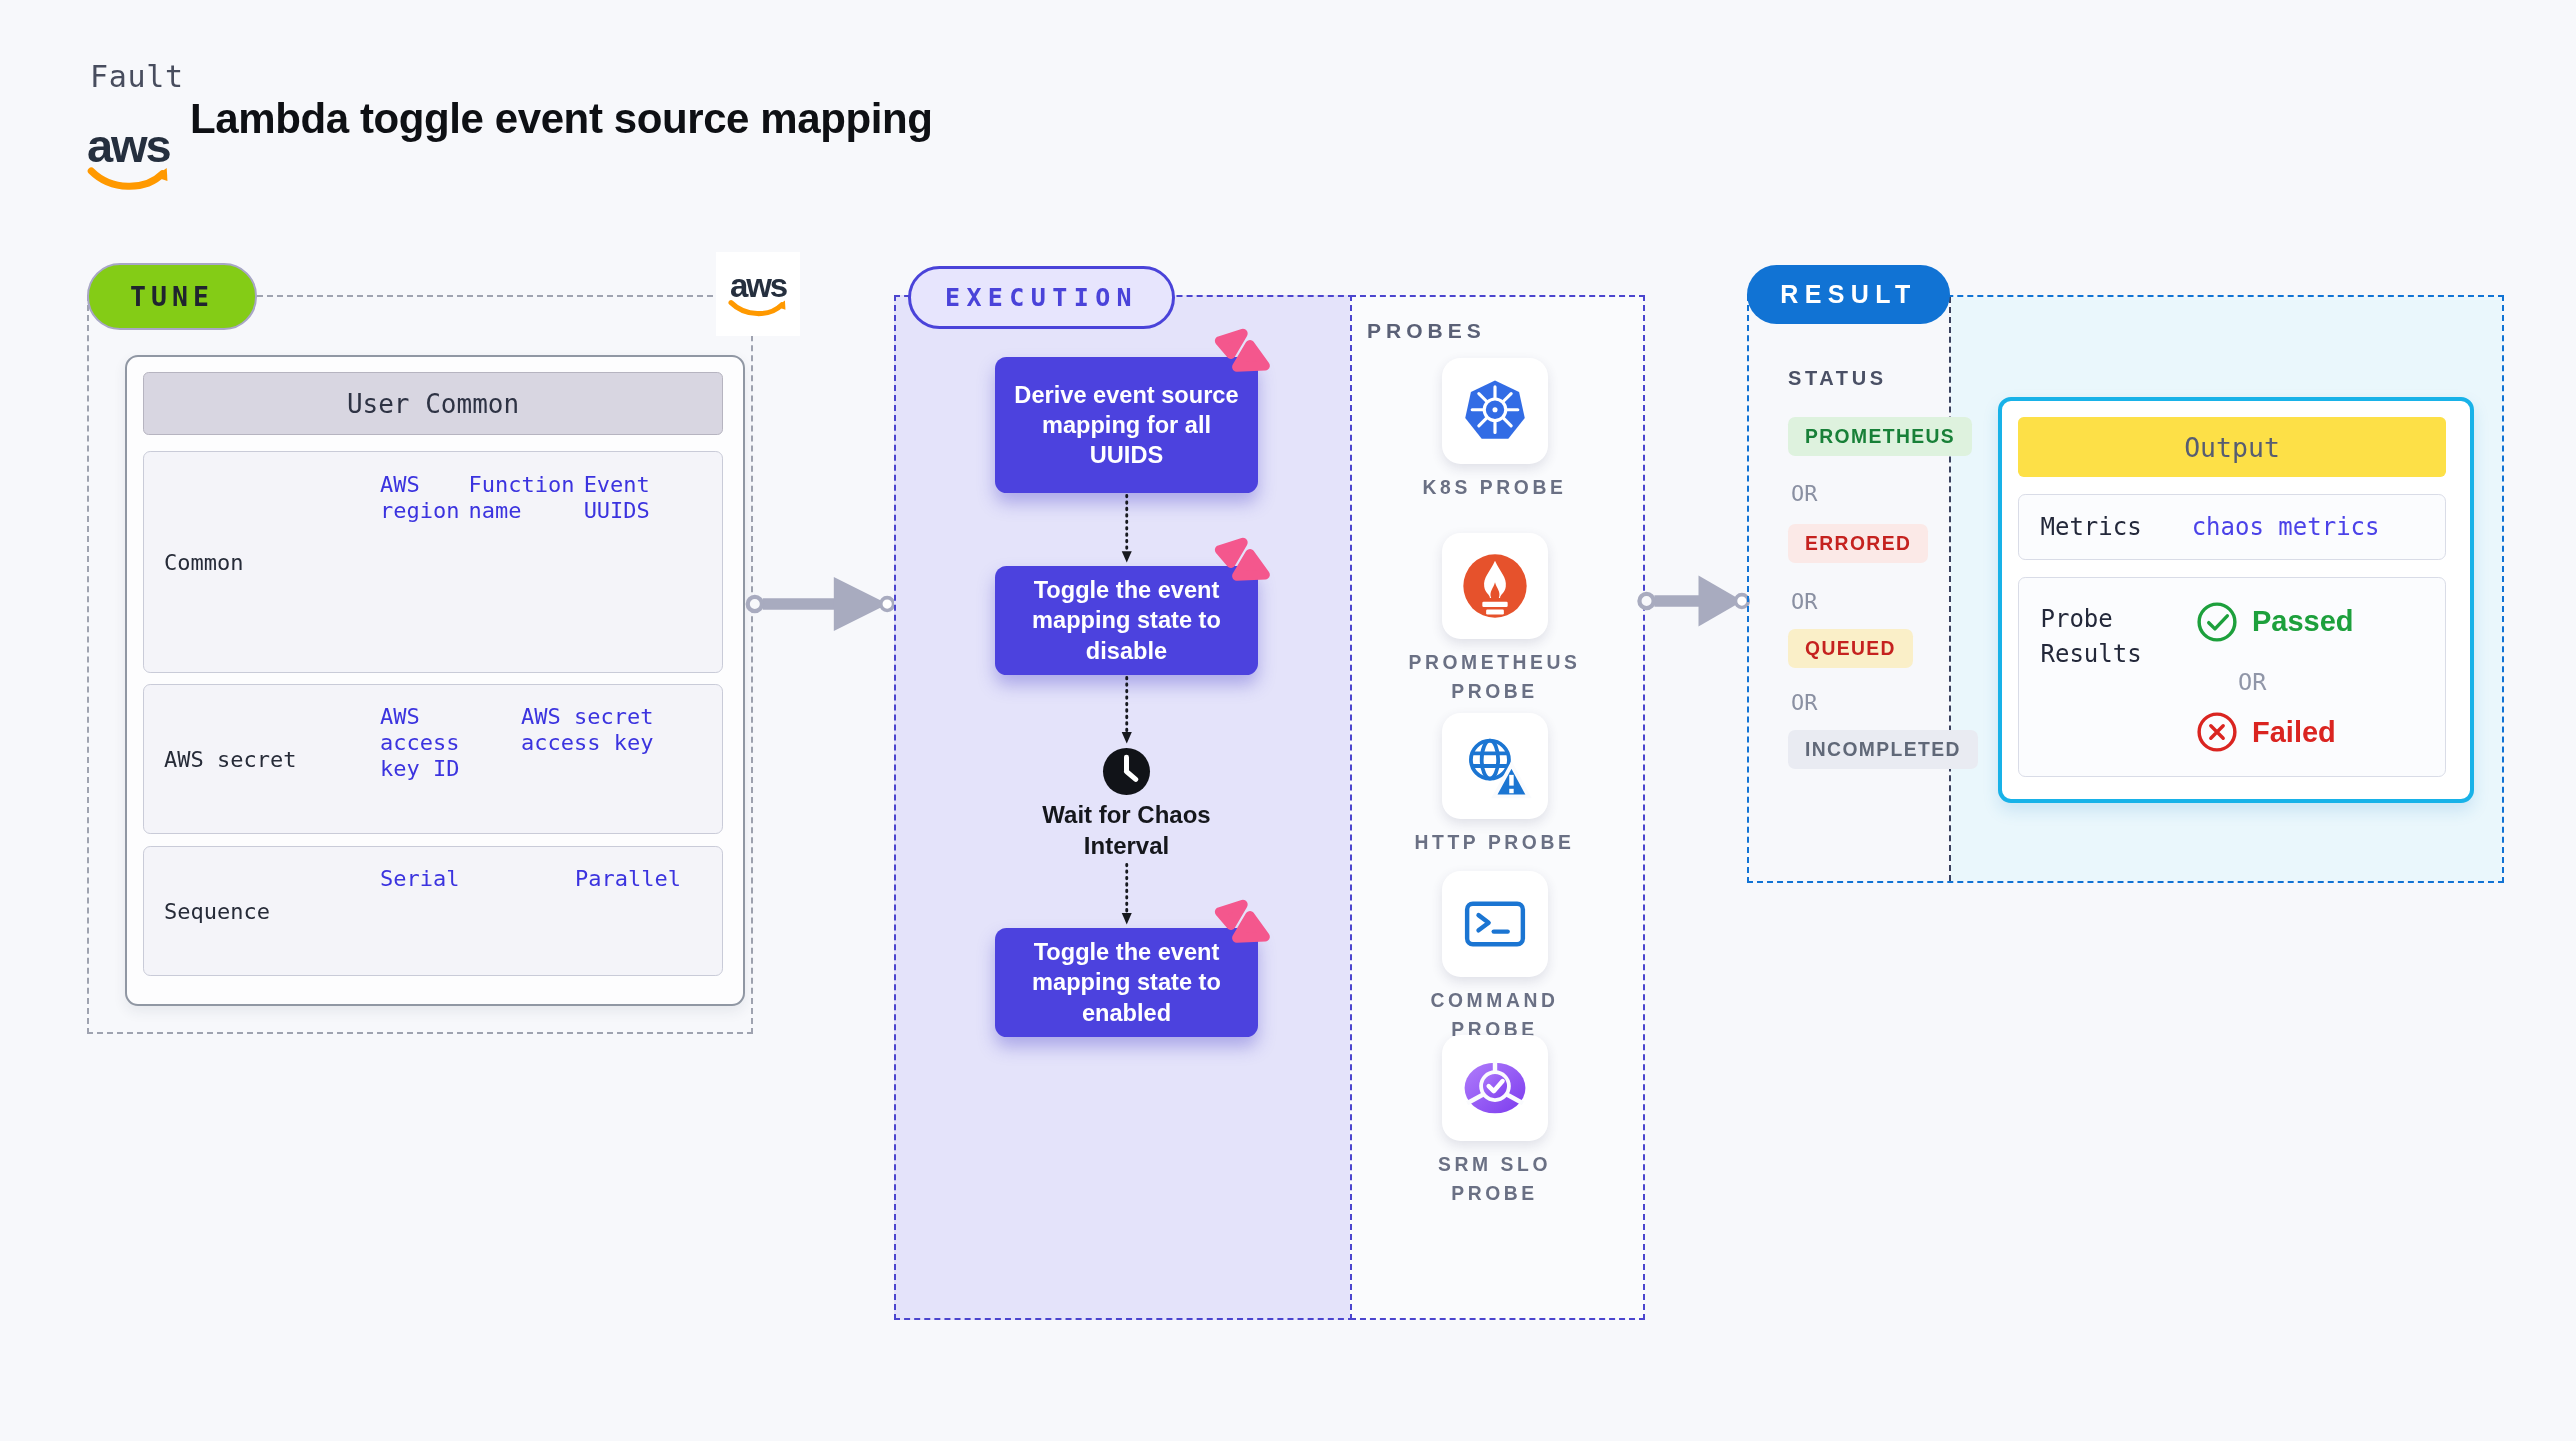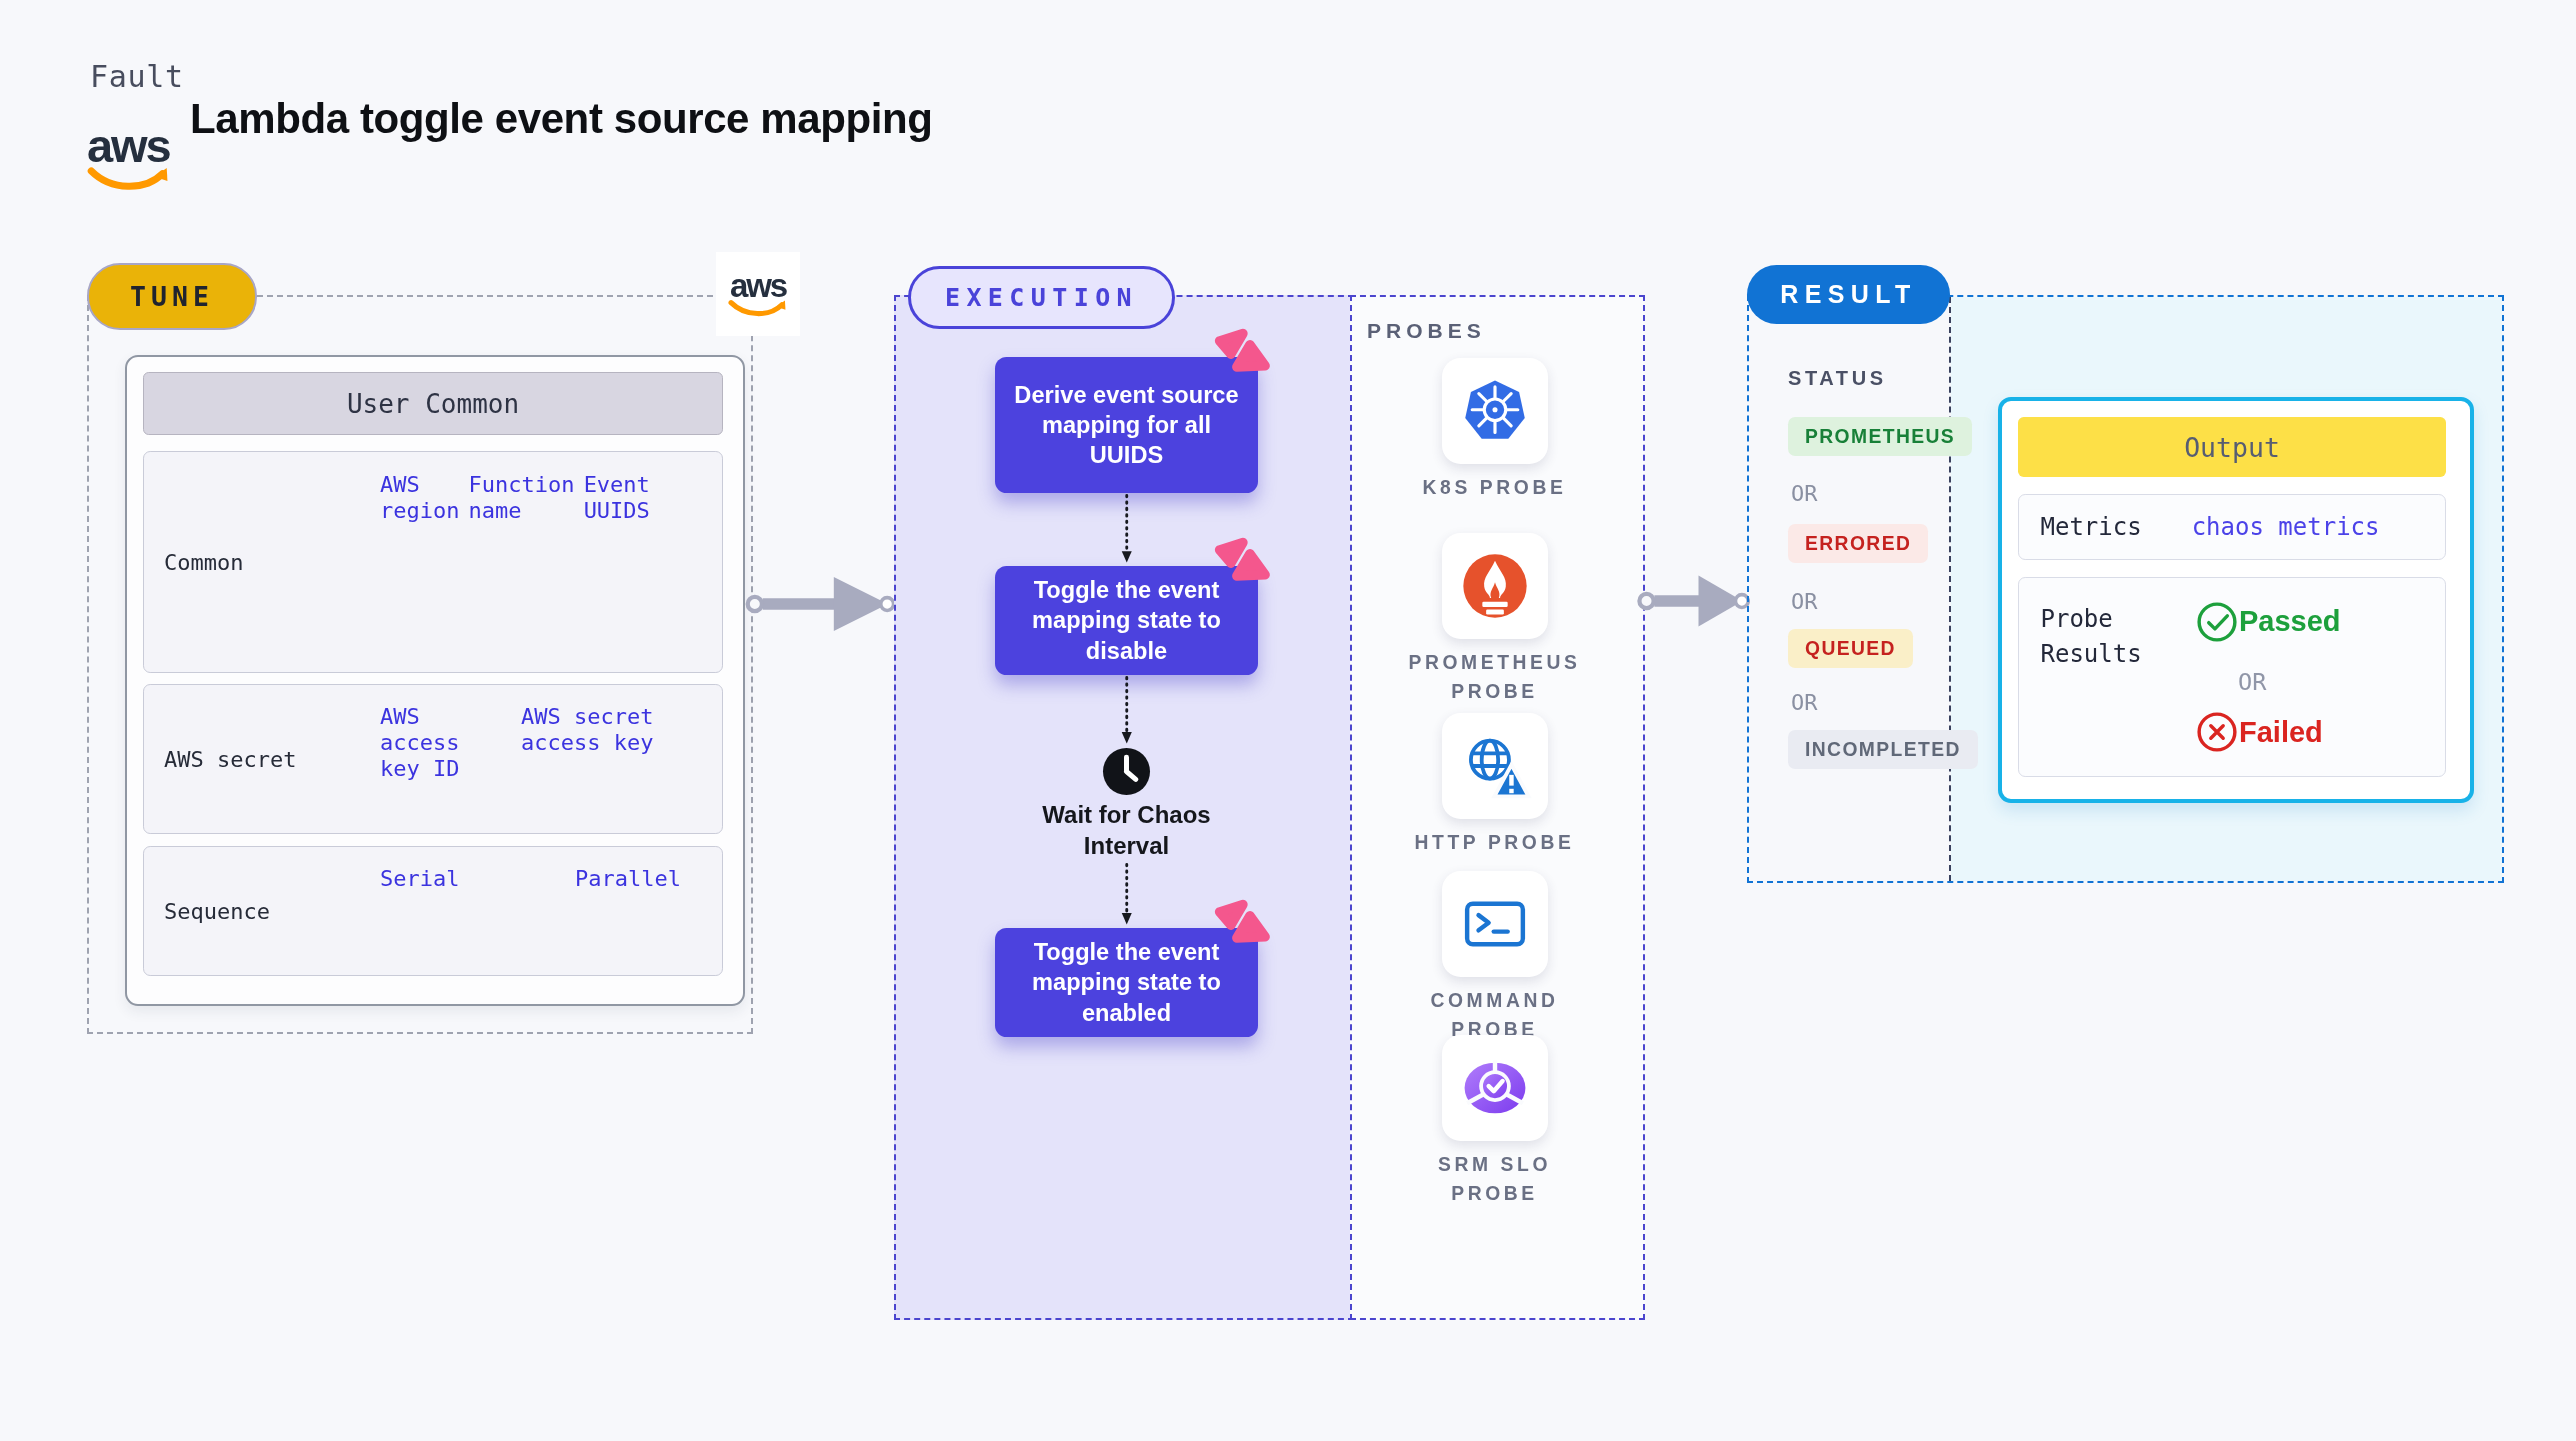--- a/index.html
+++ b/index.html
@@ -19,21 +19,21 @@
   
   .tune-box{left:87px;top:295px;width:662px;height:735px;border:2.1px dashed #9FA3B0;}
   .exec-box{left:894px;top:295px;width:456px;height:1021px;background:#E4E3FA;border:2.1px dashed #4B45CE;}
   .probes-box{left:1350px;top:295px;width:291px;height:1021px;background:#FAFBFD;border:2.1px dashed #4B45CE;}
   .result-box{left:1747px;top:295px;width:753px;height:584px;border:2.9px dashed #1173D4;}
   .result-right-bg{position:absolute;left:202px;top:0;right:0;bottom:0;background:#EAF7FC;}
   .result-divider{position:absolute;left:200px;top:0;bottom:0;border-left:2.1px dashed #39415E;}
 
   
   .pill{display:flex;align-items:center;justify-content:center;border-radius:33px;z-index:5;}
-  .pill-tune{left:87px;top:263px;width:166px;height:63px;background:#eab308;border:2.9px solid #A8A6C6;
+  .pill-tune{left:87px;top:263px;width:166px;height:63px;background:#84cc16;border:2.9px solid #A8A6C6;
              font-size:26.5px;font-weight:bold;letter-spacing:5px;color:#20242F;}
   .pill-exec{left:908px;top:266px;width:261px;height:57px;background:#E7E5FD;border:3.6px solid #4A43D9;
              font-size:25px;font-weight:bold;letter-spacing:6.4px;color:#4A43D9;}
   .pill-result{left:1747px;top:265px;width:203px;height:59px;background:#1173D4;
              font-size:25px;font-weight:bold;letter-spacing:6.4px;color:#FFFFFF;}
 
   .aws-tile{left:716px;top:252px;width:84px;height:84px;background:#FFFFFF;z-index:4;
             display:flex;flex-direction:column;align-items:center;justify-content:center;}
   .aws-tile .aws-word{font-size:33px;}
 
@@ -87,21 +87,21 @@
   .output-card{left:1998px;top:397px;width:468px;height:398px;background:#FFFFFF;border:4.3px solid #18B2E8;
                border-radius:13px;box-shadow:0 7.2px 15.8px rgba(24,130,200,.15);}
   .output-header{left:2018px;top:417px;width:428px;height:60px;background:#fde047;border-radius:5.7px;
                  display:flex;align-items:center;justify-content:center;font-size:26.5px;color:#575D72;}
   .output-row{border:1.4px solid #D9DCE7;border-radius:7.2px;background:#FBFCFE;box-sizing:border-box;}
   .metrics-row{left:2018px;top:494px;width:428px;height:66px;display:flex;align-items:center;}
   .metrics-label{margin-left:21.5px;font-size:24px;color:#23283A;}
   .metrics-link{margin-left:50px;font-size:24px;color:#4B42E8;cursor:pointer;}
   .probe-row{left:2018px;top:577px;width:428px;height:200px;}
   .probe-row-label{position:absolute;left:21.5px;top:24px;width:143px;font-size:24px;color:#23283A;line-height:1.45;}
-  .pr-item{position:absolute;display:flex;align-items:center;}
+  .pr-item{position:absolute;display:flex;align-items:center;gap:13px;}
   .pr-passed{left:176px;top:21.5px;}
   .pr-failed{left:176px;top:132px;}
   .pr-or{position:absolute;left:219px;top:90px;font-size:23.6px;color:#9096A8;}
   .passed-text{font-size:29px;font-weight:bold;color:#1DA03C;}
   .failed-text{font-size:29px;font-weight:bold;color:#DA2420;}
 </style>
 </head>
 <body>
 
 <div class="canvas">

